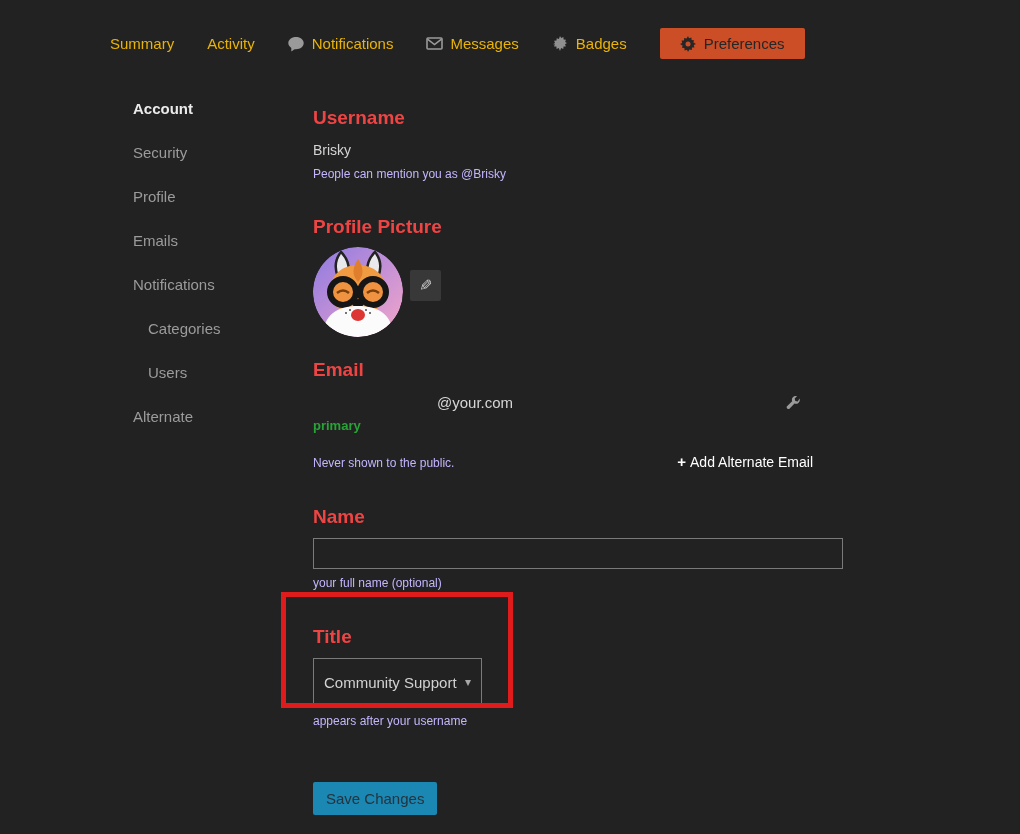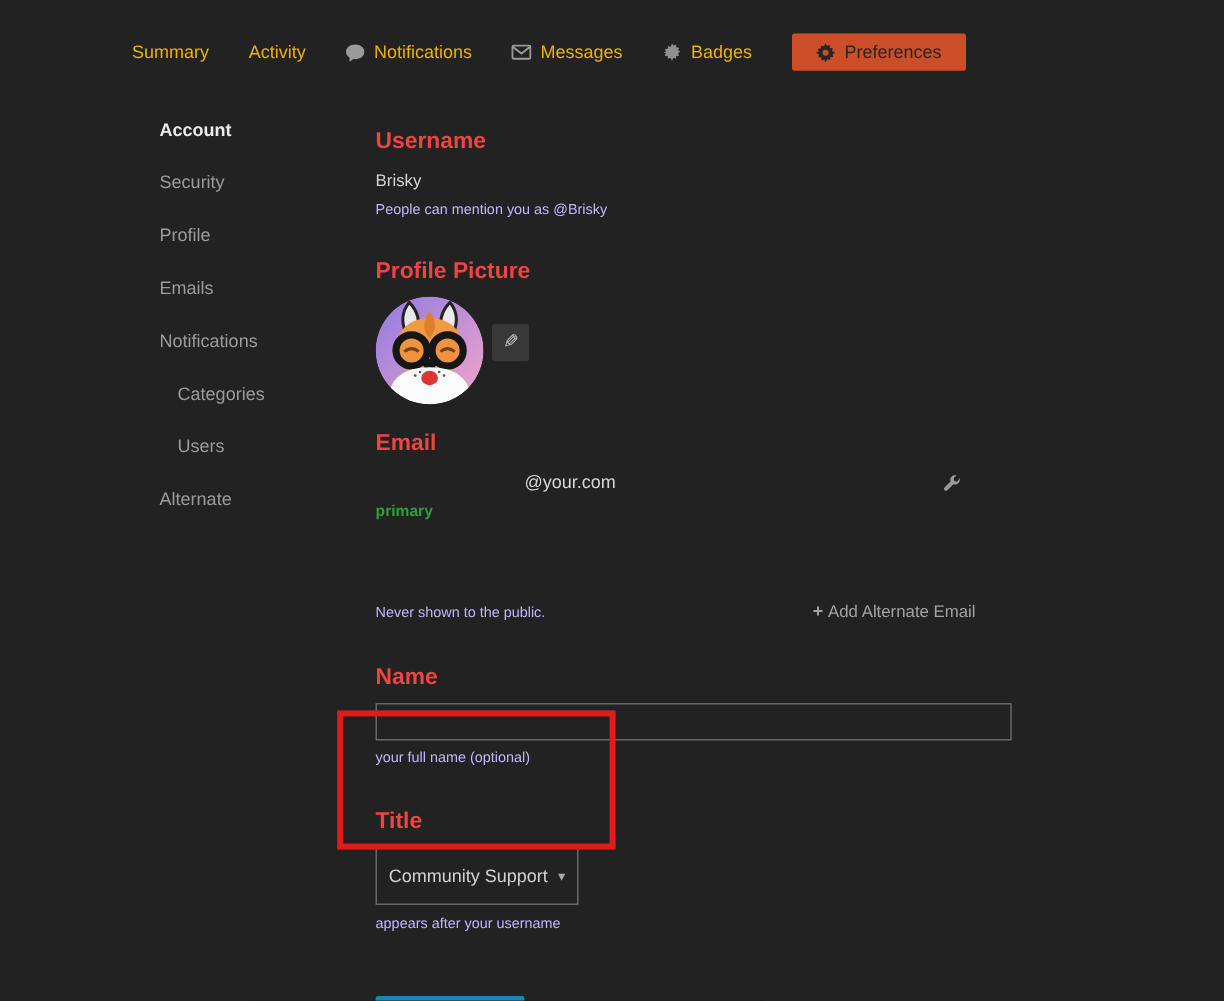--- a/index.html
+++ b/index.html
@@ -41,21 +41,21 @@
     color:#c9c9c9; font-size:16px; display:flex; align-items:center; justify-content:center;
     cursor:pointer; align-self:center; margin-top:-14px;
   }
   .edit-avatar-btn span { transform:scaleX(-1); display:inline-block; }
   .h-email { margin-top:22px; }
   .email-row { position:relative; margin-top:13px; width:500px; height:20px; }
   .email-address { font-size:15px; color:#d6d6d6; padding-left:124px; }
   .wrench-btn { position:absolute; right:12px; top:2px; width:16px; height:16px; cursor:pointer; }
   .email-badge { margin-top:4px; font-size:13px; font-weight:bold; color:#28a436; }
   .email-foot { margin-top:20px; width:500px; display:flex; justify-content:space-between; align-items:baseline; }
-  .add-email-link { font-size:14px; color:#a3a3a3; cursor:pointer;margin-top:48px; }
+  .add-email-link { font-size:14px; color:#ffffff; cursor:pointer; }
   .add-email-link .plus { font-weight:bold; margin-right:4px; font-size:15px; }
   .h-name { margin-top:36px; }
   .name-input {
     margin-top:10px; width:530px; height:31px; background:transparent;
     border:1px solid #7a7a7a; color:#dddddd; font-size:14px; padding:4px 8px;
     font-family:"Liberation Sans", sans-serif; display:block;
   }
   .name-hint { margin-top:7px; }
   .h-title { margin-top:36px; }
   .title-select {

